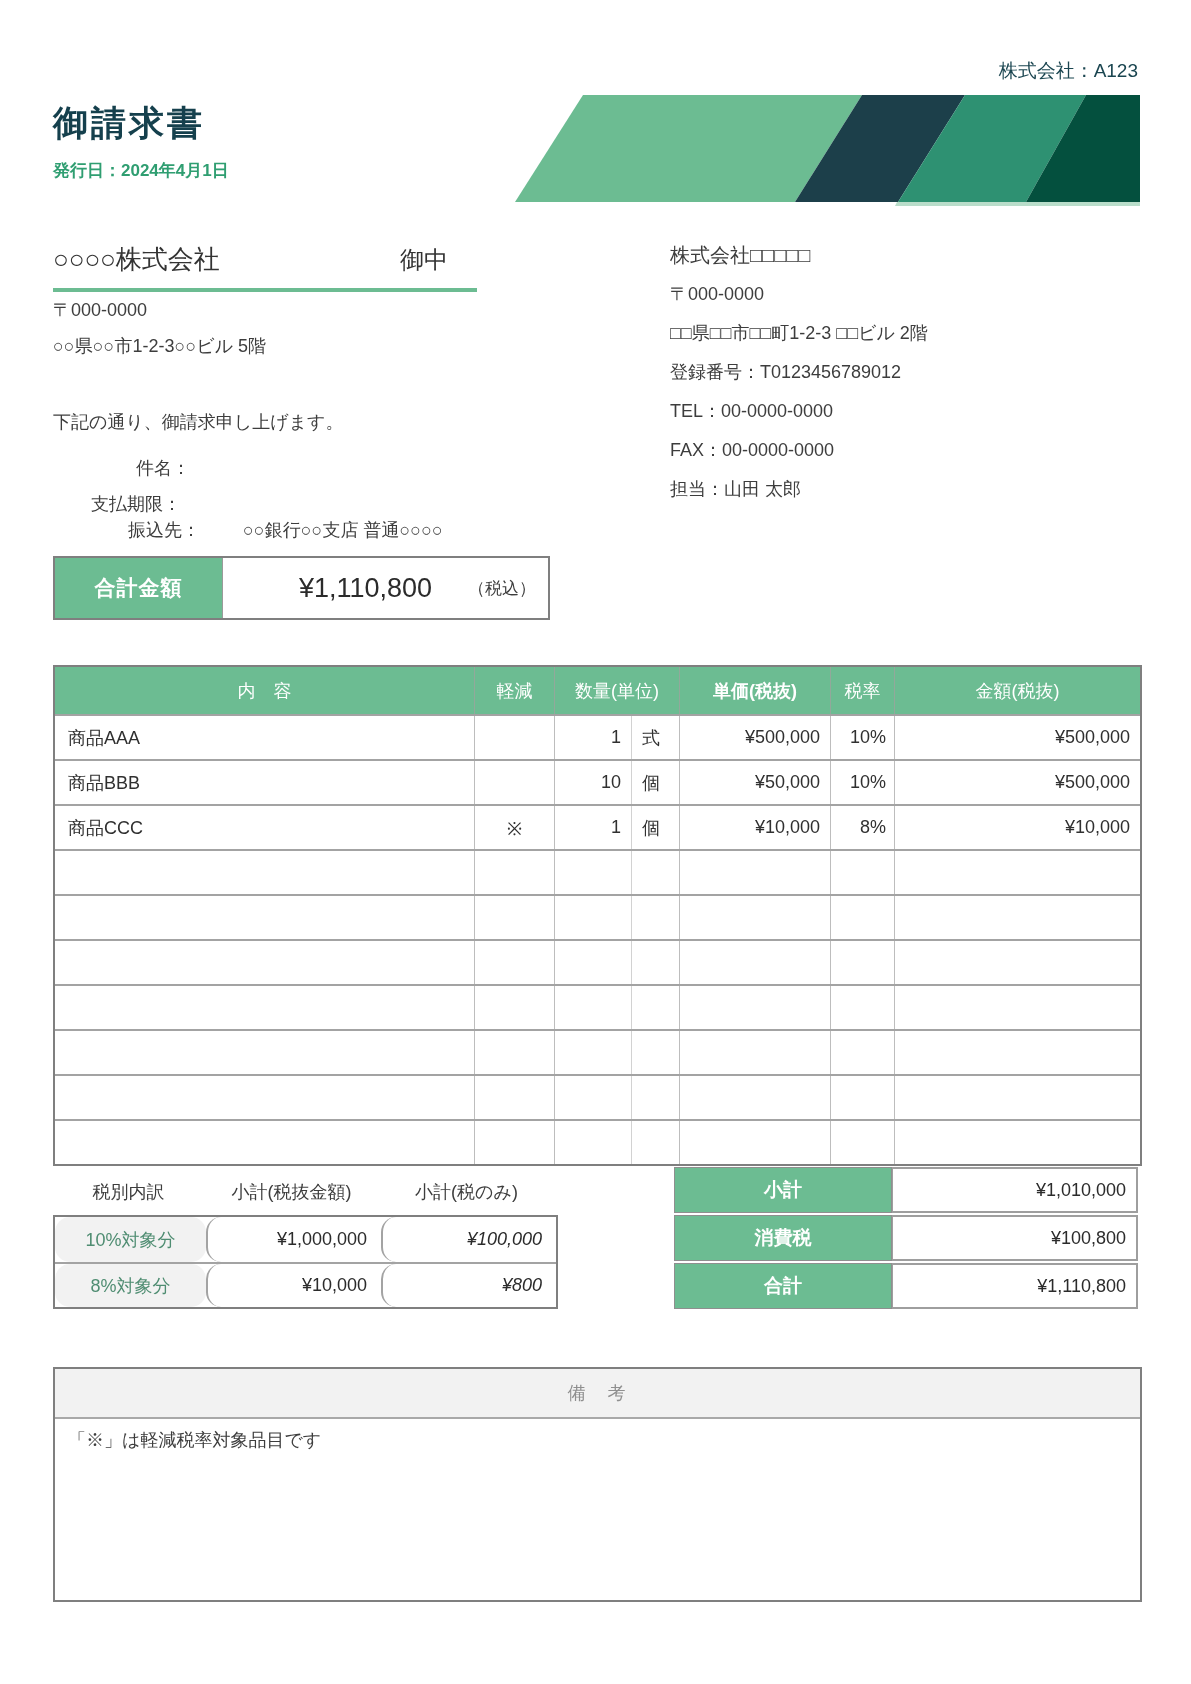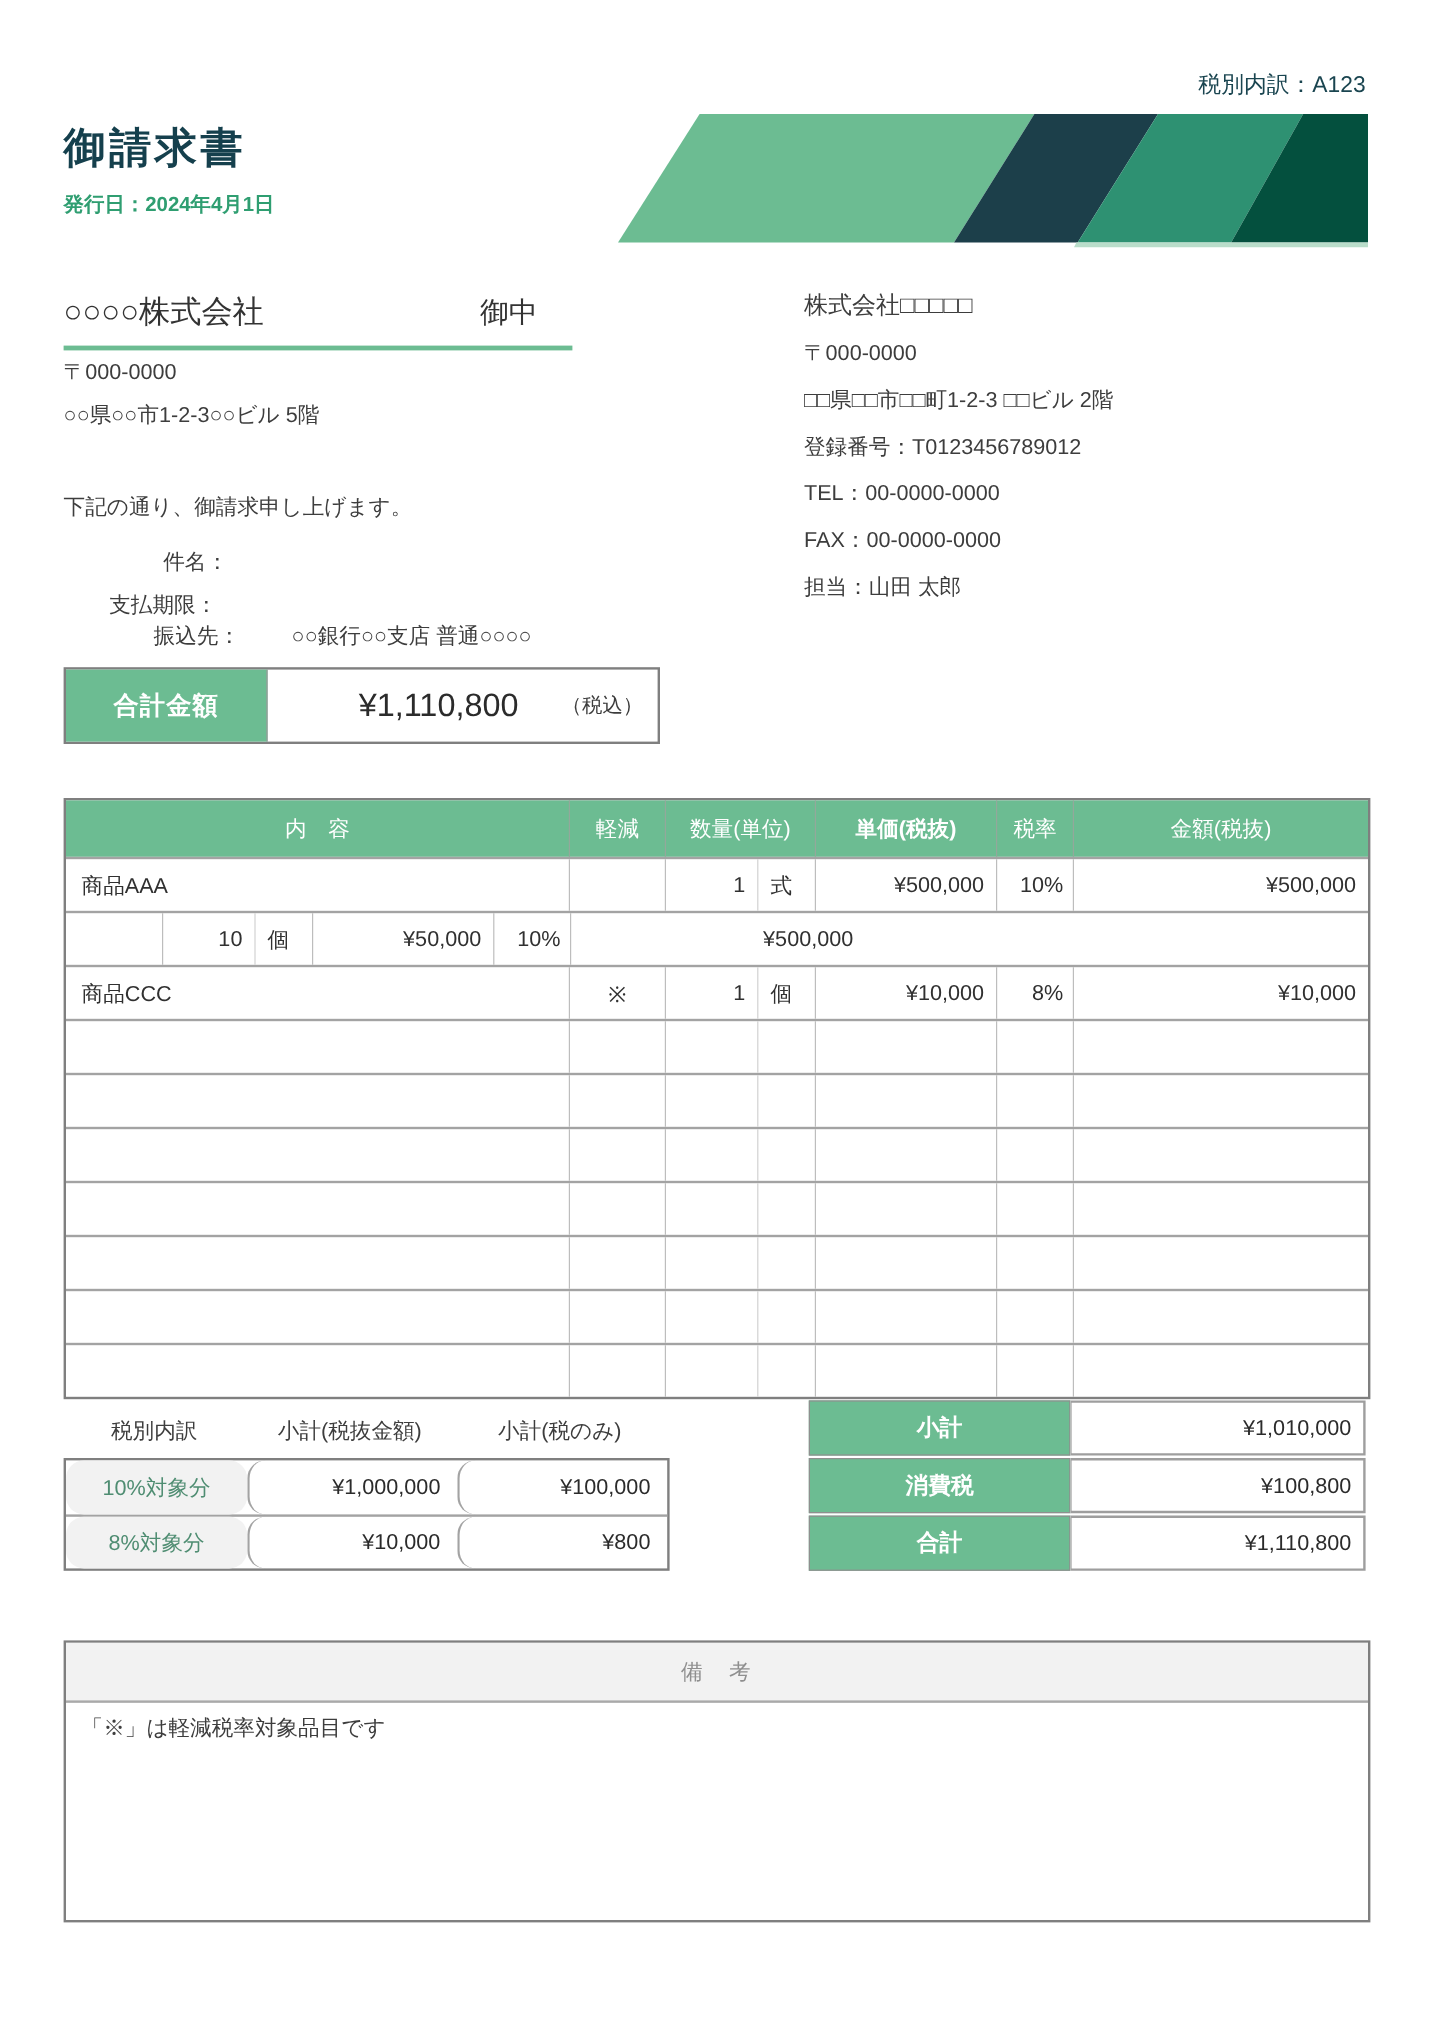--- a/index.html
+++ b/index.html
@@ -62,33 +62,33 @@
 
   
   .breakdown-head { position:absolute; top:1180px; left:53px; width:501px; display:flex; font-size:18px; color:#3d3d3d; }
   .bh-1{width:151px; text-align:center;} .bh-2{width:175px; text-align:center;} .bh-3{width:175px; text-align:center;}
   .breakdown-table { position:absolute; top:1215px; left:53px; width:505px; border:2px solid #7f7f7f; background:#fff; }
   .brow { display:flex; height:45px; }
   .brow + .brow { border-top:2px solid #a3a3a3; }
   .brow .cell { display:flex; align-items:center; font-size:18px;border-radius:15px; }
   .b-label { width:151px; background:#f2f2f2; color:#4f8d72; justify-content:center; }
   .b-sub { width:175px; justify-content:flex-end; padding-right:14px; border-left:2px solid #a3a3a3; color:#2b2b2b; }
-  .b-tax { width:175px; justify-content:flex-end; padding-right:14px; border-left:2px solid #a3a3a3; color:#2b2b2b; }
+  .b-tax { width:175px; justify-content:flex-end; padding-right:14px; border-left:2px solid #a3a3a3; color:#2b2b2b;font-style:italic; }
 
   
   .notes-box { position:absolute; top:1367px; left:53px; width:1089px; height:235px; border:2px solid #7f7f7f; background:#fff; }
   .notes-header { height:50px; background:#f2f2f2; color:#8f8f8f; font-size:18px; letter-spacing:2px; display:flex; align-items:center; justify-content:center; border-bottom:2px solid #a9a9a9; }
   .notes-body { padding:9px 13px; font-size:18px; color:#3d3d3d; }
 </style>
 </head>
 <body>
 
 <div class="page">
 
-  <div class="doc-number">税別内訳：A123</div>
+  <div class="doc-number">株式会社：A123</div>
   <div class="title">御請求書</div>
   <div class="issue-date">発行日：2024年4月1日</div>
   <svg class="banner" viewBox="0 0 625 112" preserveAspectRatio="none">
     <polygon points="68,0 347,0 280,107 0,107" fill="#6cbc92"></polygon>
     <polygon points="347,0 450,0 383,107 280,107" fill="#1c3f4a"></polygon>
     <polygon points="450,0 571,0 511,107 383,107" fill="#2e9172"></polygon>
     <polygon points="571,0 625,0 625,107 511,107" fill="#04503e"></polygon>
     <polygon points="382,107 625,107 625,111 380,111" fill="#b9ddca"></polygon>
   </svg>
 
@@ -134,20 +134,21 @@
         <div class="irow">
           <div class="cell c-desc">商品AAA</div>
           <div class="cell c-red"></div>
           <div class="cell c-qty">1</div>
           <div class="cell c-unit">式</div>
           <div class="cell c-price">¥500,000</div>
           <div class="cell c-rate">10%</div>
           <div class="cell c-amt">¥500,000</div>
         </div>
         <div class="irow">
+          <div class="cell c-desc">商品BBB</div>
           <div class="cell c-red"></div>
           <div class="cell c-qty">10</div>
           <div class="cell c-unit">個</div>
           <div class="cell c-price">¥50,000</div>
           <div class="cell c-rate">10%</div>
           <div class="cell c-amt">¥500,000</div>
         </div>
         <div class="irow">
           <div class="cell c-desc">商品CCC</div>
           <div class="cell c-red">※</div>

